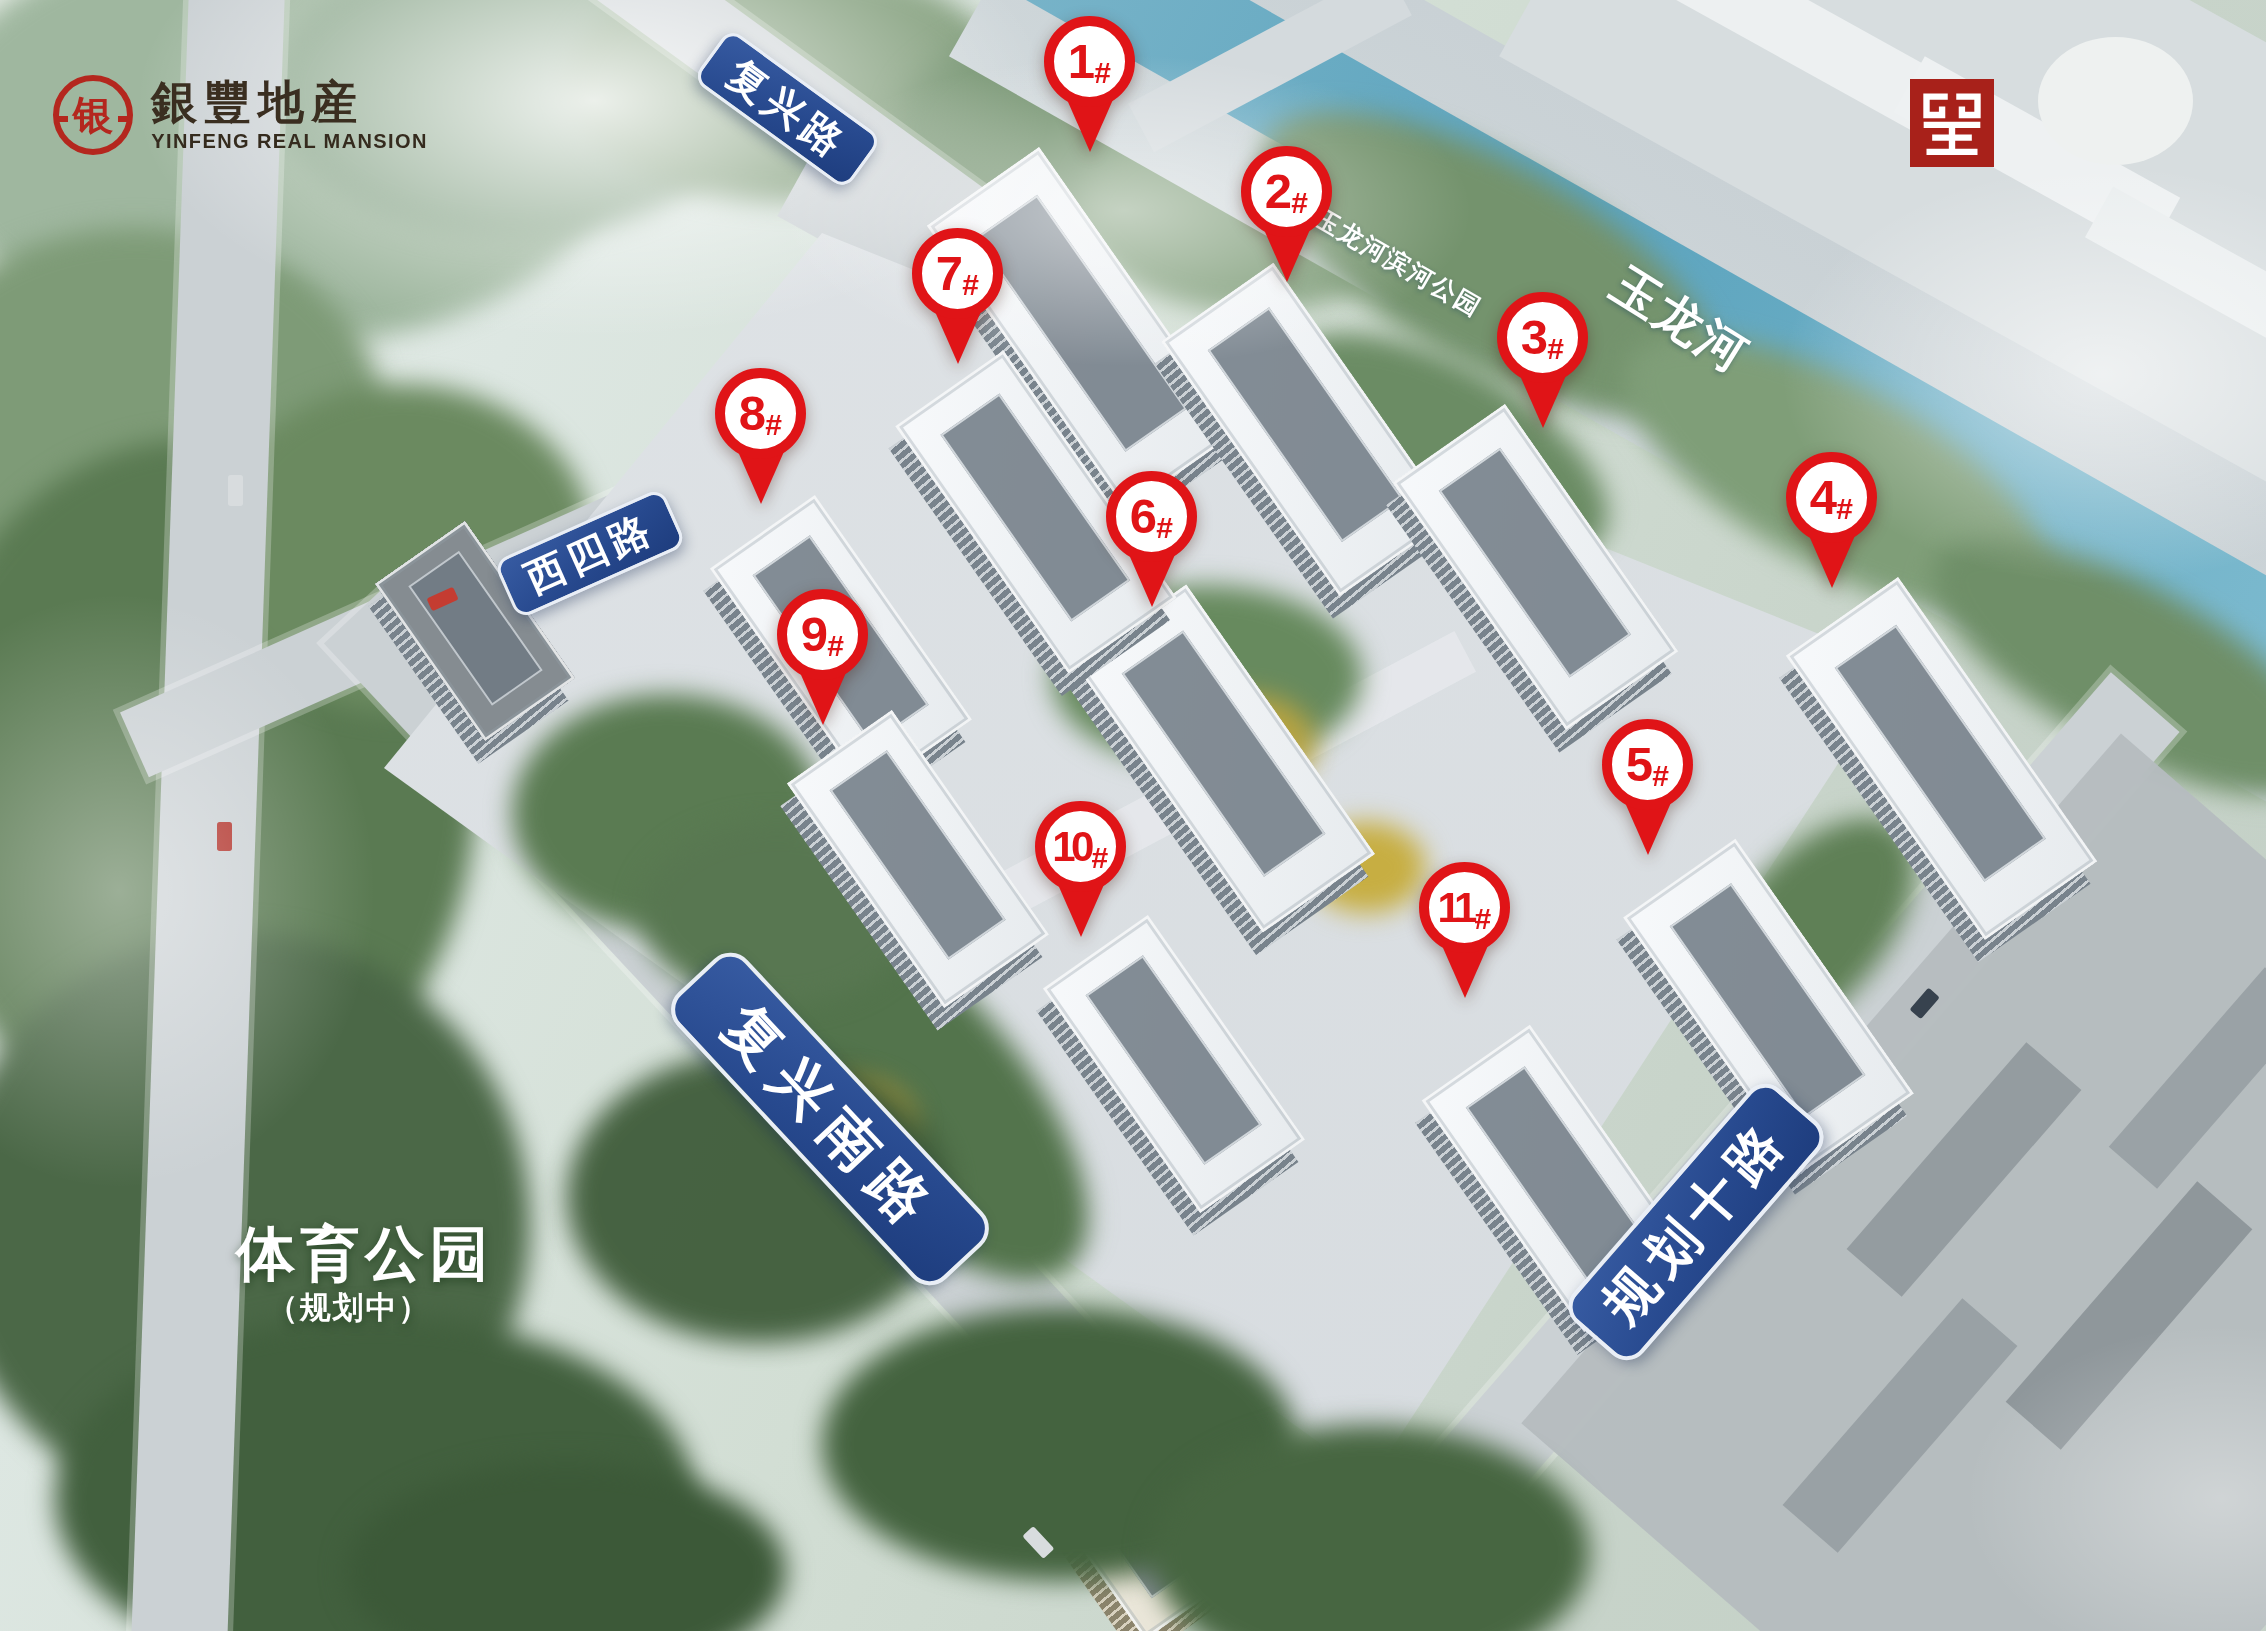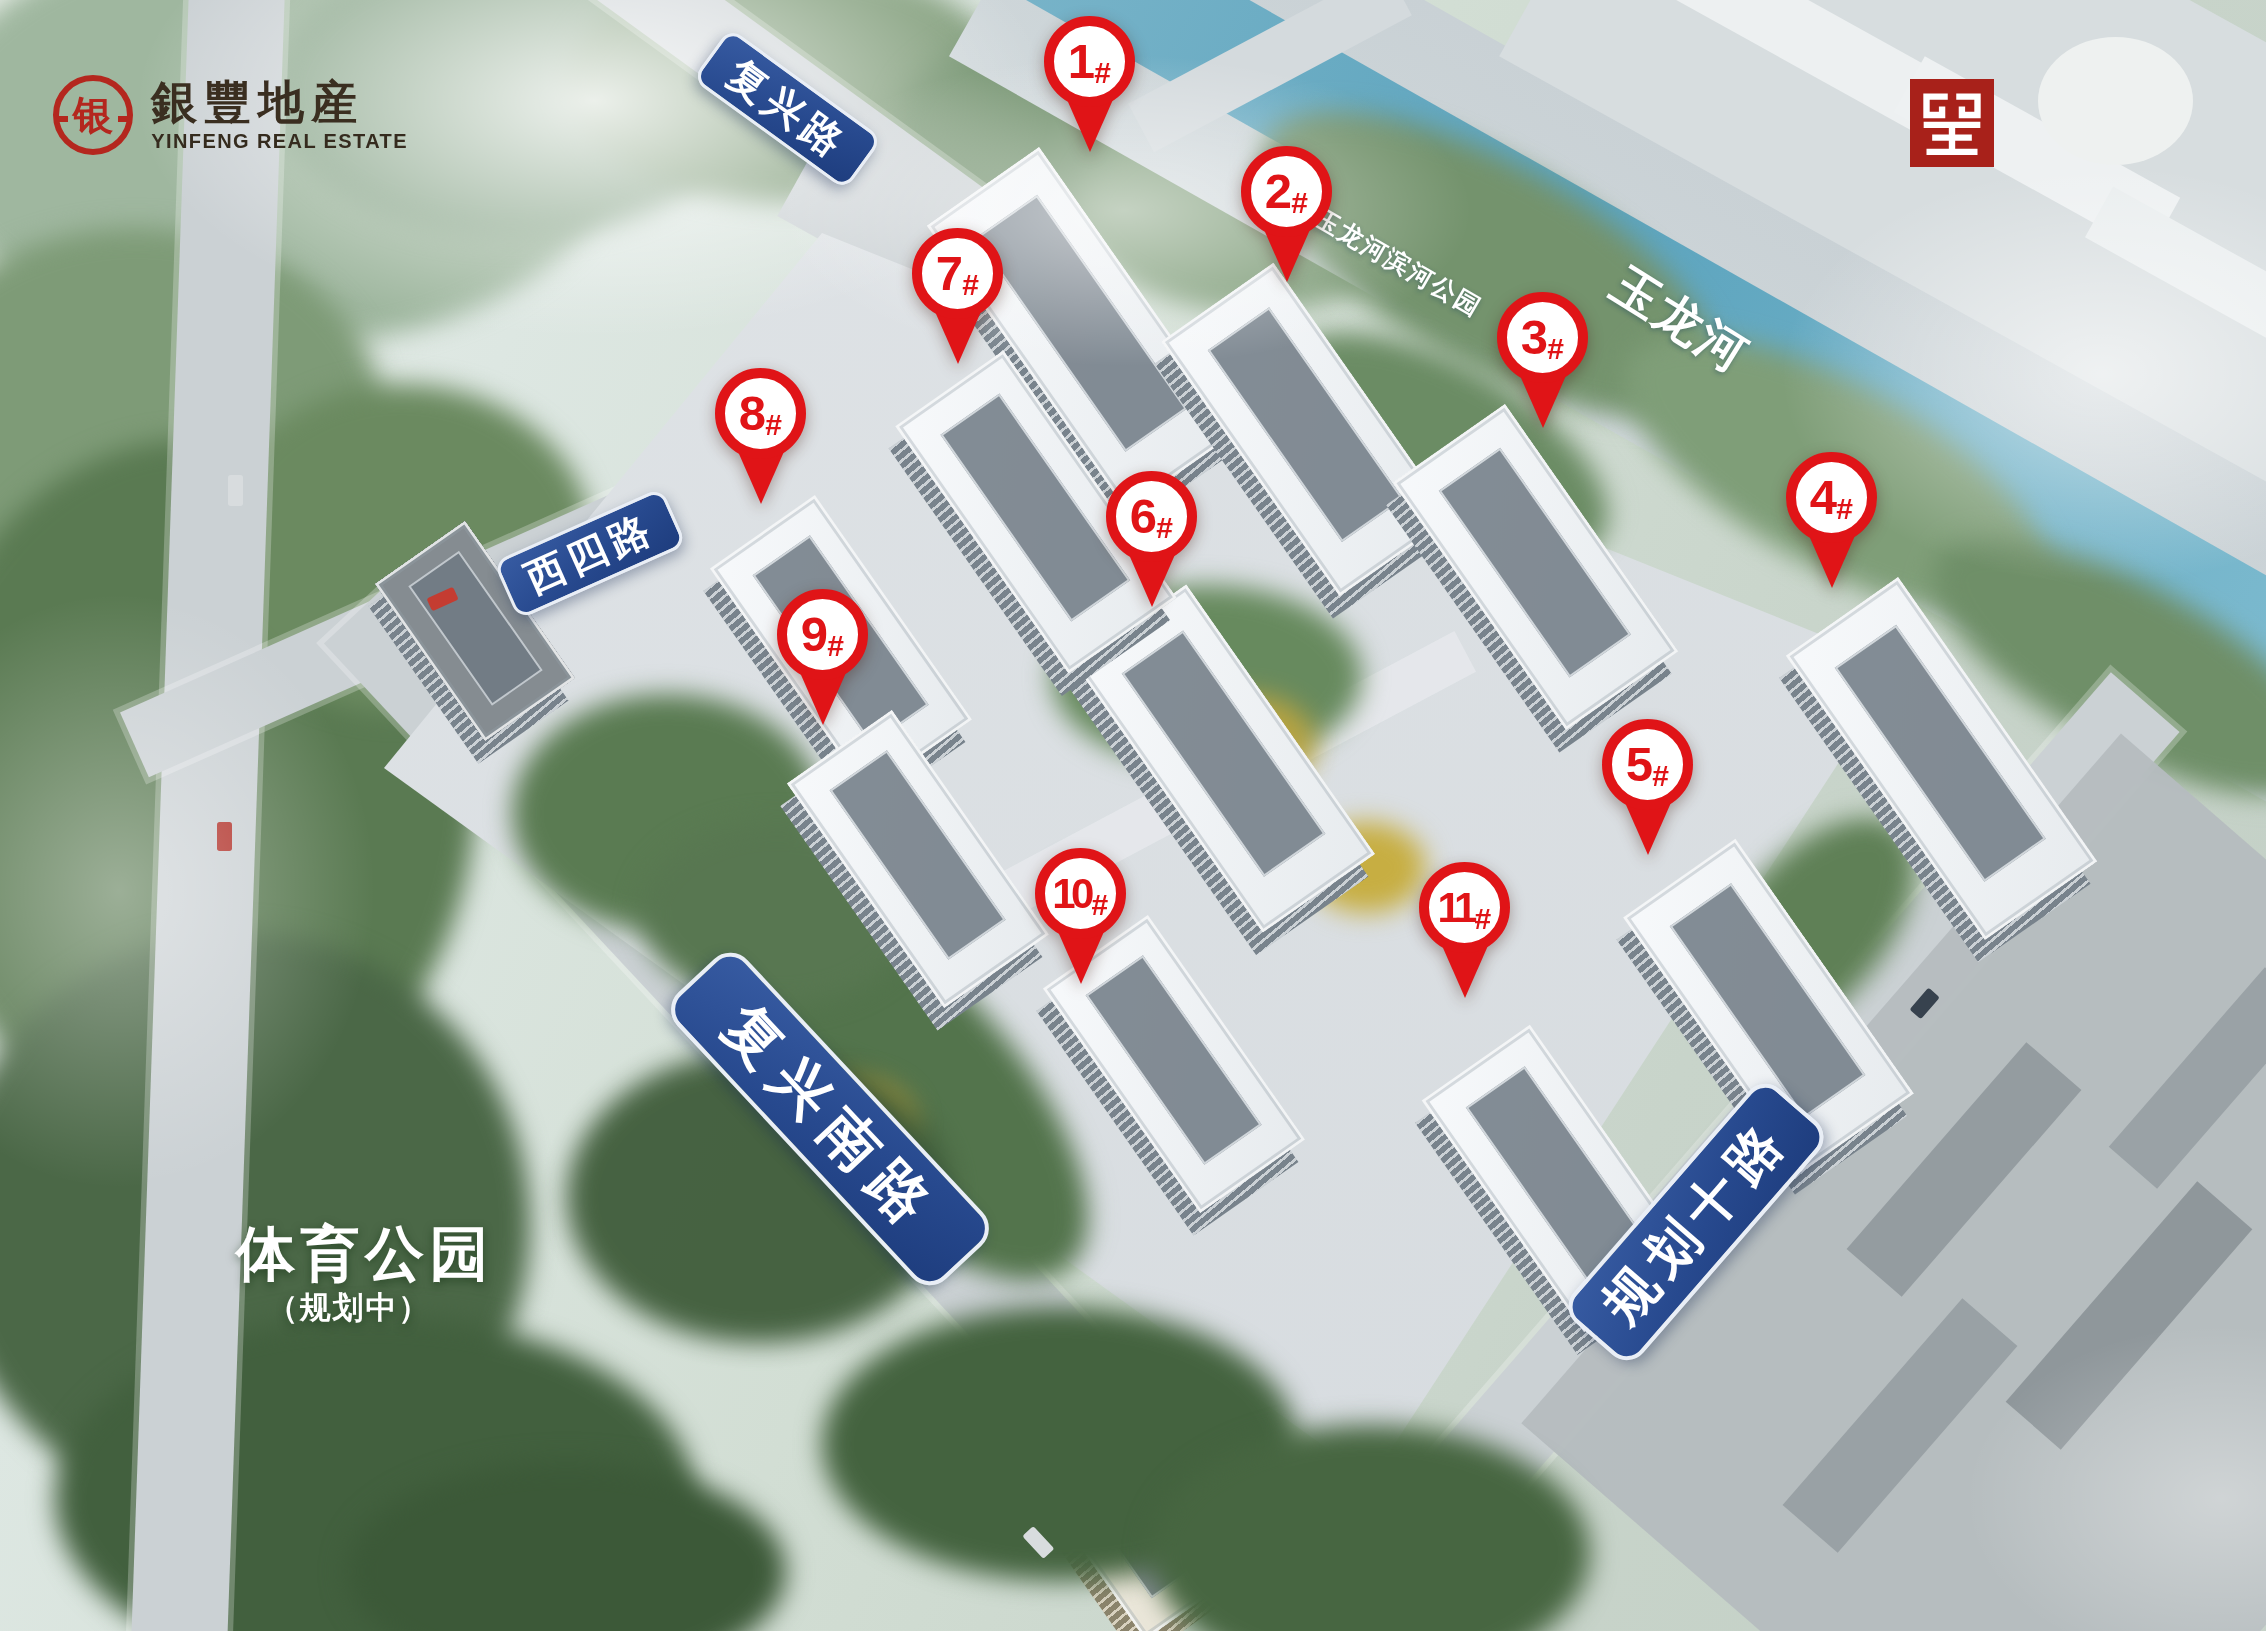--- a/index.html
+++ b/index.html
@@ -261,42 +261,42 @@
       </div>
     <div class="pin-tail"></div>
   </div>
   <div class="pin" style="left:775px;top:589px;">
     <div class="pin-circle">
         <span class="pin-num">9</span>
         <span class="pin-hash">#</span>
       </div>
     <div class="pin-tail"></div>
   </div>
-  <div class="pin pin--wide" style="left:1033px;top:848px;text-decoration:underline;">
+  <div class="pin pin--wide" style="left:1033px;top:801px;text-decoration:underline;">
     <div class="pin-circle">
         <span class="pin-num">10</span>
         <span class="pin-hash">#</span>
       </div>
     <div class="pin-tail"></div>
   </div>
   <div class="pin pin--wide" style="left:1417px;top:862px;">
     <div class="pin-circle">
         <span class="pin-num">11</span>
         <span class="pin-hash">#</span>
       </div>
     <div class="pin-tail"></div>
   </div>
 
   <div class="logo" style="left:53px;top:75px;gap:18.3px;">
     <div class="seal-round">
       <span class="seal-char">银</span>
     </div>
     <div>
       <div class="logo-cn" style="font-size:46px;letter-spacing:7.3px;color:#3a2e20;">銀豐地産</div>
-      <div class="logo-en" style="font-size:20px;letter-spacing:1.4px;color:#352b1e;margin-top:3.7px;">YINFENG REAL ESTATE</div>
+      <div class="logo-en" style="font-size:20px;letter-spacing:1.4px;color:#352b1e;margin-top:3.7px;">YINFENG REAL MANSION</div>
     </div>
   </div>
 
   <div class="logo" style="left:1910px;top:79px;gap:20px;">
     <div class="seal-square">
       <svg width="68" height="71" viewBox="0 0 96 96">
         <g stroke="#ffffff" stroke-width="9" fill="none">
           <path d="M42 10 H12 V36 H34 V24"></path>
           <path d="M54 10 H84 V36 H62 V24"></path>
           <path d="M8 50 H88"></path>

